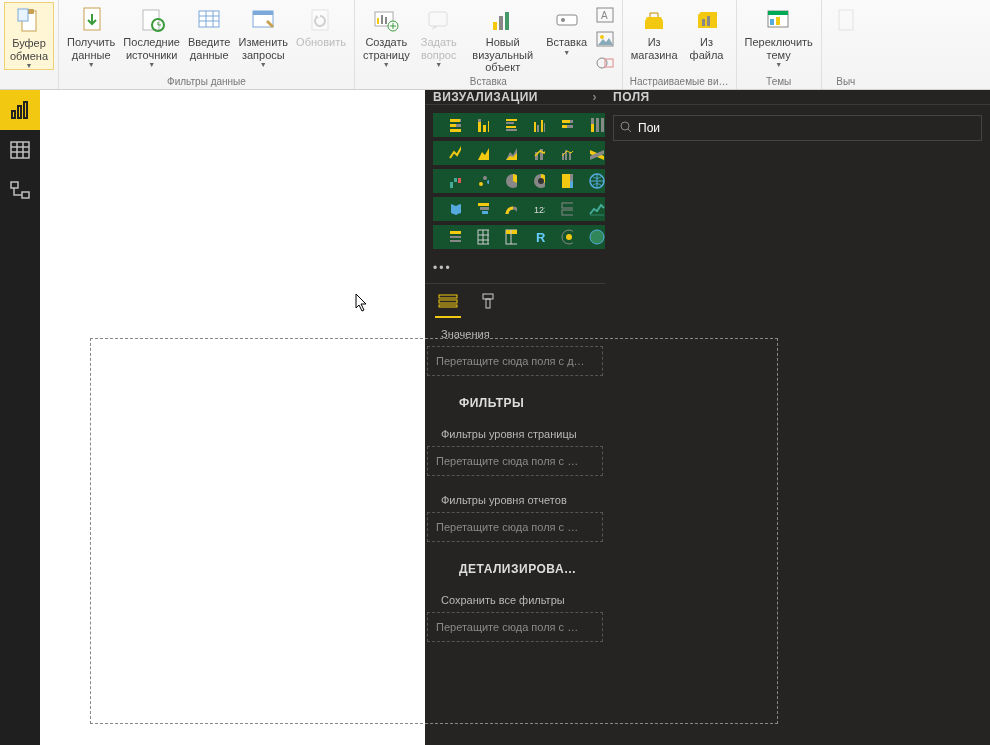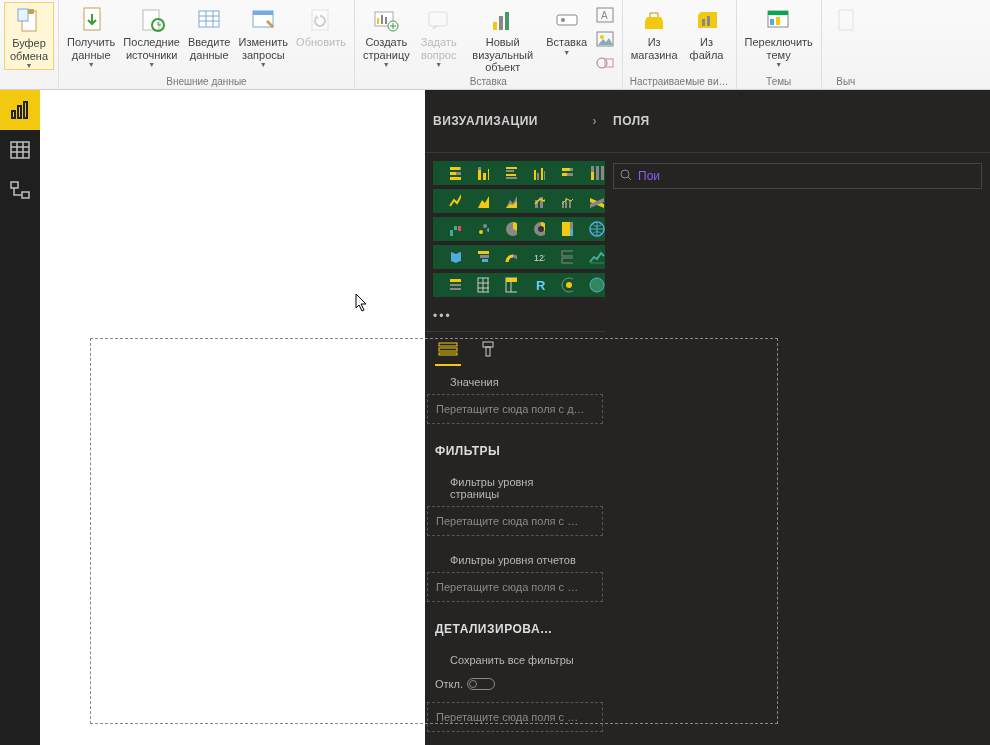--- a/index.html
+++ b/index.html
@@ -27,42 +27,42 @@
 .nav-btn.selected svg { stroke: #222; }
 
 .canvas-area { flex: 1; background: #e6e6e6; position: relative; }
 .canvas-paper { position: absolute; left: 0; top: 0; right: 0; bottom: 0; background: #fff; }
 .placeholder { position: absolute; left: 50px; top: 248px; width: 688px; height: 386px; border: 1px dashed #888; }
 .cursor { position: absolute; left: 315px; top: 203px; }
 
 .pane { background: #252423; color: #d0d0d0; display: flex; flex-direction: column; font-size: 12px; }
 .pane.viz { width: 180px; }
 .pane.fields { flex: 1; min-width: 70px; }
-.pane-header { padding: 24px 8px; display: flex; align-items: flex-end; justify-content: space-between; font-weight: 600; letter-spacing: .5px; border-bottom: 1px solid #3a3a3a; cursor: default; }
+.pane-header { padding: 0 8px; display: flex; align-items: flex-end; justify-content: space-between; font-weight: 600; letter-spacing: .5px; border-bottom: 1px solid #3a3a3a; cursor: default; }
 .pane-header .chev { color: #888; }
 
 .viz-grid { display: grid; grid-template-columns: repeat(6, 24px); gap: 4px; padding: 8px; }
 .viz-grid .tile { width: 48px; height: 24px; background: #14532d; display: flex; align-items: center; justify-content: center; cursor: pointer; }
 .viz-ellipsis { padding: 4px 8px 8px; color: #c0c0c0; cursor: pointer; letter-spacing: 2px; }
 
 .format-tabs { display: flex; gap: 18px; padding: 8px 12px; border-top: 1px solid #3a3a3a; }
 .format-tab { width: 22px; height: 18px; cursor: pointer; display: flex; align-items: center; justify-content: center; position: relative; }
 .format-tab.selected::after { content:""; position:absolute; bottom:-8px; left:-2px; right:-2px; height:2px; background:#f2c811; }
 
-.section-lbl { padding: 10px 25px 6px; color: #b8b8b8; font-size: 11px; }
+.section-lbl { padding: 10px 16px 6px; color: #b8b8b8; font-size: 11px; }
 .dropwell { margin: 0 2px 8px; padding: 8px; border: 1px dashed #555; color: #8a8a8a; font-size: 11px; cursor: default; white-space: nowrap; overflow: hidden; text-overflow: ellipsis; }
 
-.section-head { padding: 12px 10px 8px; font-weight: 600; color: #ddd; letter-spacing: .5px; }
+.section-head { padding: 12px 10px 8px; font-weight: 600; color: #ddd; letter-spacing: .5px; margin-left: 24px; }
 
 .toggle-row { display: flex; align-items: center; gap: 4px; padding: 6px 10px 12px; }
 .toggle-lbl { color: #b8b8b8; font-size: 11px; }
 .toggle { width: 28px; height: 12px; border: 1px solid #888; border-radius: 6px; position: relative; background: #252423; cursor: pointer;}
 .toggle .knob { width: 8px; height: 8px; border: 1px solid #888; border-radius: 50%; background: #252423; position: absolute; left: 1px; top: 1px; }
 
-.search { margin: 10px 8px; display: flex; align-items: flex-start; gap: 6px; border: 1px solid #444; padding: 5px 6px; color: #8b5cf6; cursor: text; }
+.search { margin: 10px 8px; display: flex; align-items: flex-start; gap: 6px; border: 1px solid #444; padding: 5px 6px; color: #ffffff; cursor: text; }
 </style>
 </head>
 <body>
 
 <div class="ribbon">
 
   <div class="ribbon-group">
     <div class="ribbon-group-items">
       <div class="ribbon-btn active">
         <span class="ic">
@@ -129,21 +129,21 @@
         <span class="ic">
             <svg width="26" height="28">
               <rect x="4" y="4" width="16" height="20" fill="#fff" stroke="#bbb"></rect>
               <path d="M12 10a5 5 0 1 1-4 2" stroke="#888" fill="none" stroke-width="2"></path>
               <path d="M8 9l-1 4 4-1" fill="#888"></path>
             </svg>
           </span>
         <span class="lbl">Обновить</span>
       </div>
     </div>
-    <span class="ribbon-group-label">Внешние данные</span>
+    <span class="ribbon-group-label">Фильтры данные</span>
   </div>
 
   <div class="ribbon-group">
     <div class="ribbon-group-items">
       <div class="ribbon-btn">
         <span class="ic">
             <svg width="28" height="28">
               <rect x="3" y="6" width="18" height="14" fill="#fff" stroke="#aaa"></rect>
               <rect x="5" y="12" width="2" height="6" fill="#f2c811"></rect>
               <rect x="9" y="9" width="2" height="9" fill="#888"></rect>
@@ -540,26 +540,20 @@
     <div class="dropwell">Перетащите сюда поля с д…</div>
 
     <div class="section-head">ФИЛЬТРЫ</div>
     <div class="section-lbl">Фильтры уровня страницы</div>
     <div class="dropwell">Перетащите сюда поля с …</div>
     <div class="section-lbl">Фильтры уровня отчетов</div>
     <div class="dropwell">Перетащите сюда поля с …</div>
 
     <div class="section-head">ДЕТАЛИЗИРОВА…</div>
     <div class="section-lbl">Сохранить все фильтры</div>
-    <div class="toggle-row">
-      <span class="toggle-lbl">Откл.</span>
-      <div class="toggle">
-          <div class="knob"></div>
-        </div>
-    </div>
     <div class="dropwell">Перетащите сюда поля с …</div>
   </div>
 
   <div class="pane fields">
     <div class="pane-header">
       <span>ПОЛЯ</span>
     </div>
     <div class="search">
       <svg width="12" height="12">
           <circle cx="5" cy="5" r="4" fill="none" stroke="#888"></circle>

